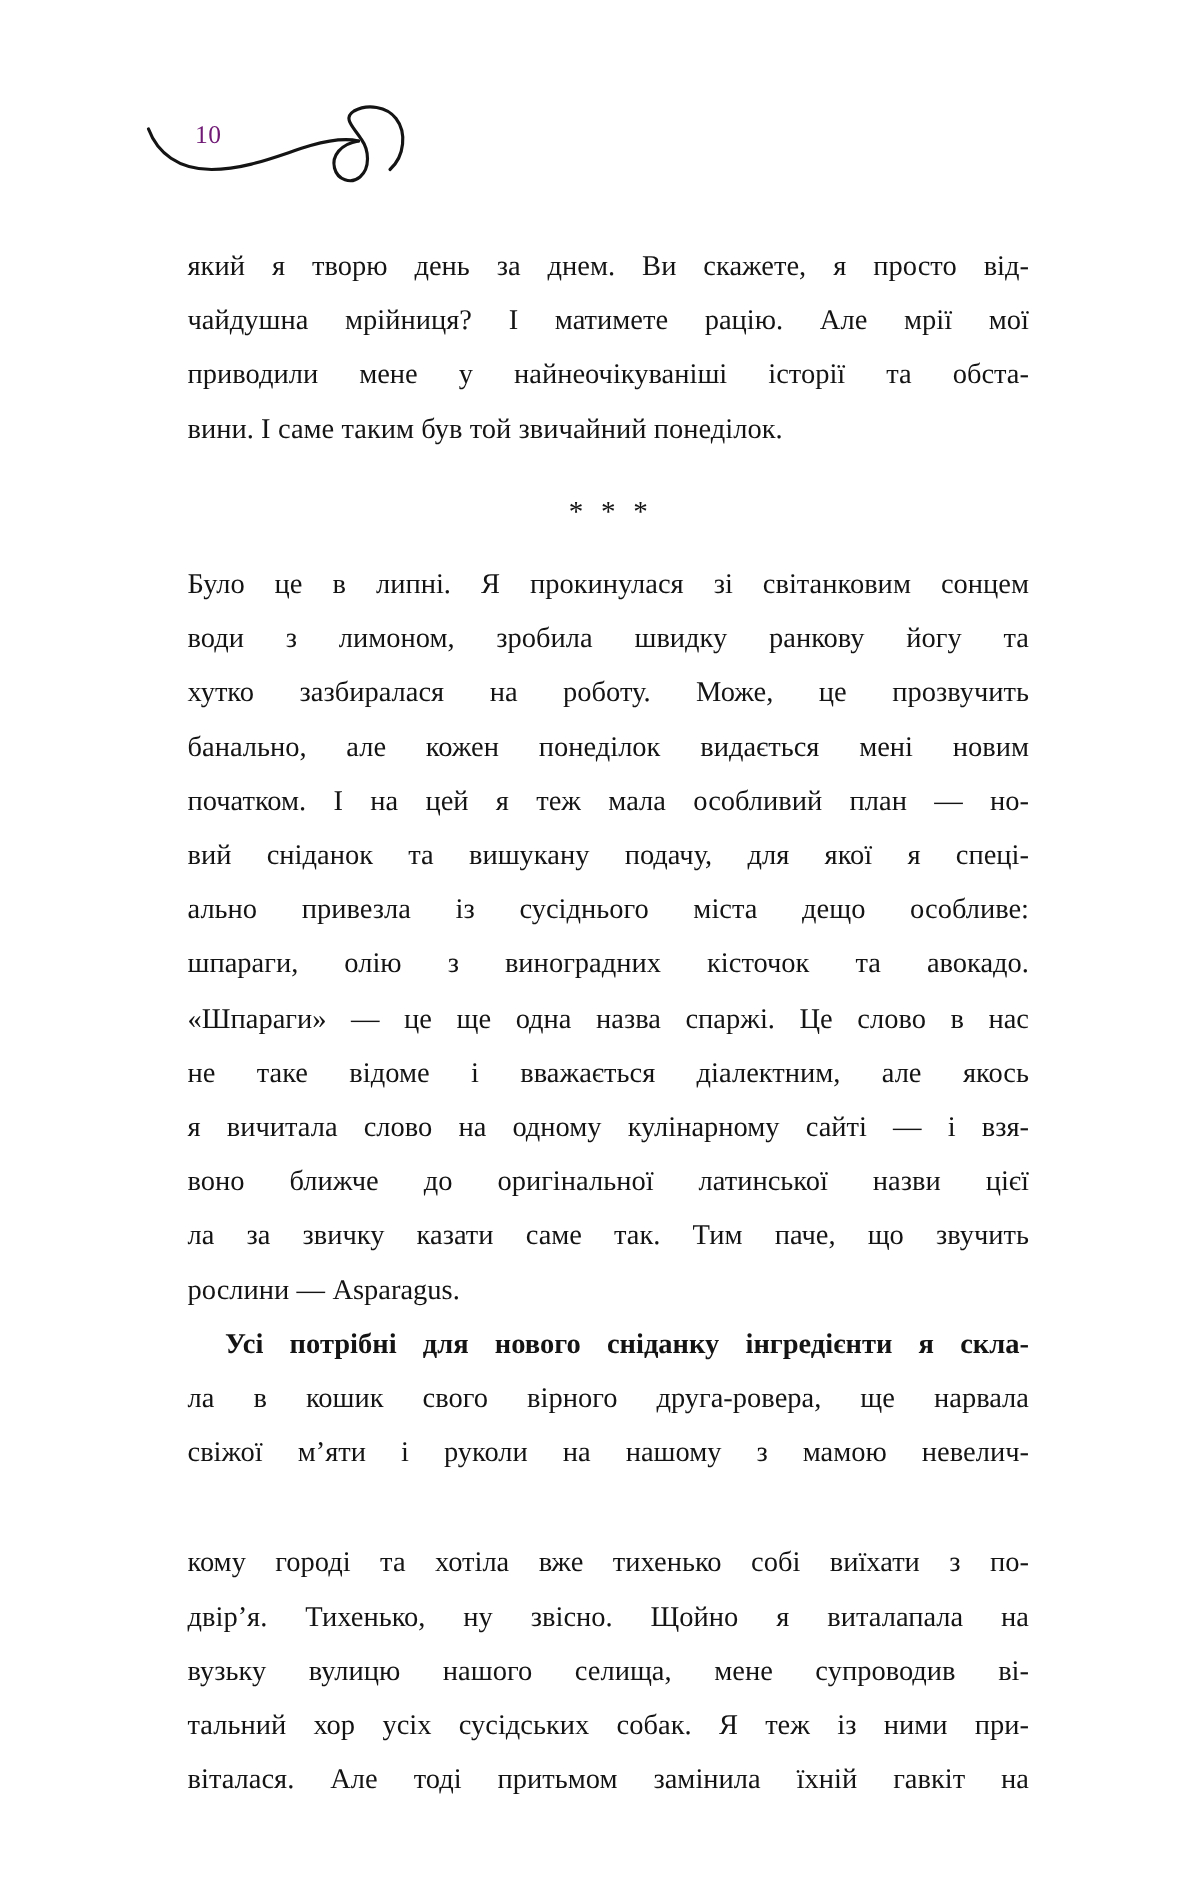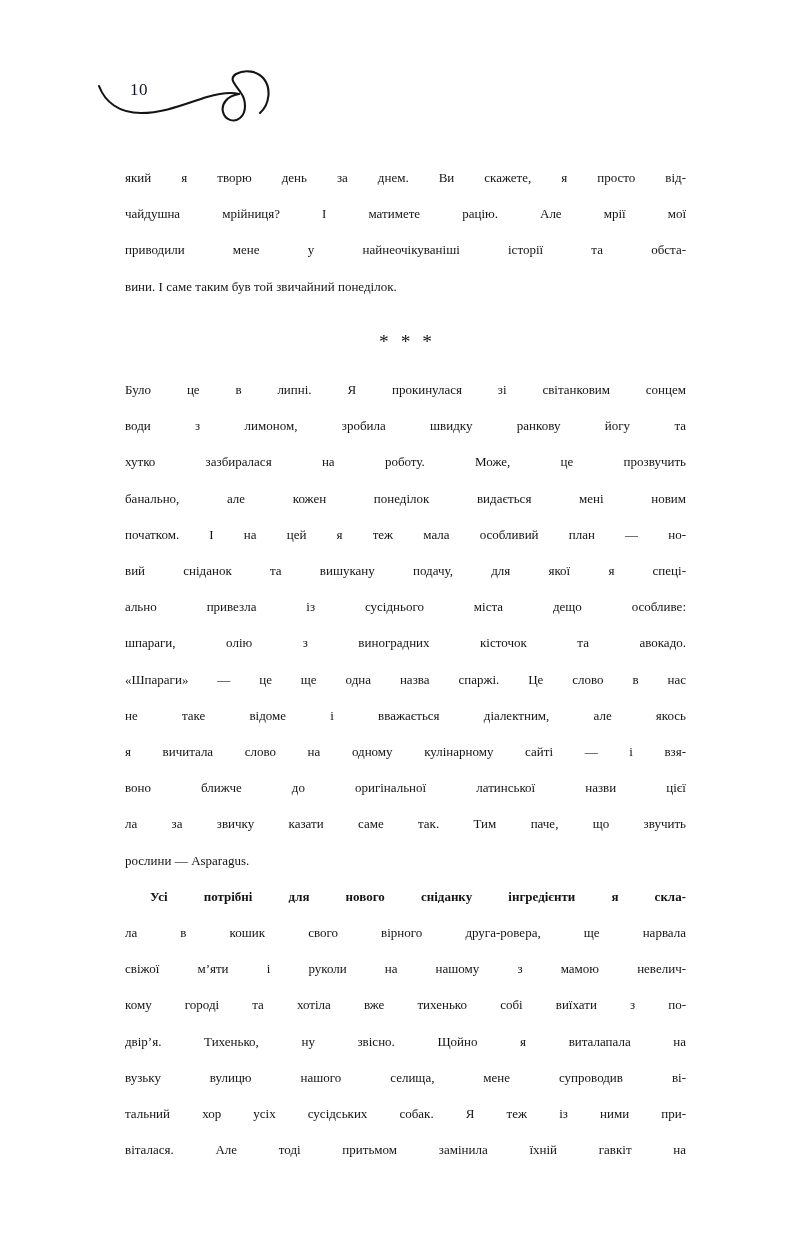--- a/index.html
+++ b/index.html
@@ -43,35 +43,35 @@
     width: 200px;
     height: 62px;
     overflow: visible;
   }
   .folio {
     position: absolute;
     left: 130px;
     top: 19px;
     font-size: 17px;
     letter-spacing: 0.4px;
-    color: #0f172a;
+    color: #701a75;
     line-height: 1;
   }
 
   
   .textblock {
     position: absolute;
     left: 125px;
     top: 160px;
     width: 561px;
   }
 
   p.para {
     margin: 0;
-    font-size: 13px;
+    font-size: 19px;
     line-height: 36.2px;
     text-align: justify;
     text-justify: inter-word;
     hyphens: manual;
     -webkit-hyphens: manual;
     text-indent: 0;
     word-spacing: 0.1px;
   }
 
   
@@ -147,21 +147,21 @@
       <span class="line" style="letter-spacing: normal; transform: none; font-stretch: normal; word-spacing: 2.79998px;">я вичитала слово на одному кулінарному сайті — і взя-</span>
       <span class="line" style="letter-spacing: normal; transform: none; font-stretch: normal; word-spacing: 2.79998px;">воно ближче до оригінальної латинської назви цієї</span>
       <span class="line" style="letter-spacing: normal; transform: none; font-stretch: normal; word-spacing: 2.79998px;">ла за звичку казати саме так. Тим паче, що звучить</span>
       <span class="line last">рослини — Asparagus.</span>
     </p>
 
     <p class="para">
       <span class="line indent" style="letter-spacing: normal; transform: none; font-stretch: normal; word-spacing: 0px;">Усі потрібні для нового сніданку інгредієнти я скла-</span>
       <span class="line" style="letter-spacing: normal; transform: none; font-stretch: normal; word-spacing: 2.79998px;">ла в кошик свого вірного друга-ровера, ще нарвала</span>
       <span class="line" style="letter-spacing: normal; transform: none; font-stretch: normal; word-spacing: 2.79998px;">свіжої м’яти і руколи на нашому з мамою невелич-</span>
-      <span class="line" style="letter-spacing: normal; transform: none; font-stretch: normal; word-spacing: 2.79998px;">кому городі та хотіла вже тихенько собі виїхати з по-</span>
+      <span class="line" style="letter-spacing: normal; transform: none; font-stretch: normal; word-spacing: 2.79998px; margin-top: 37px;">кому городі та хотіла вже тихенько собі виїхати з по-</span>
       <span class="line" style="letter-spacing: normal; transform: none; font-stretch: normal; word-spacing: 2.79998px;">двір’я. Тихенько, ну звісно. Щойно я виталапала на</span>
       <span class="line" style="letter-spacing: normal; transform: none; font-stretch: normal; word-spacing: 2.79998px;">вузьку вулицю нашого селища, мене супроводив ві-</span>
       <span class="line" style="letter-spacing: normal; transform: none; font-stretch: normal; word-spacing: 2.79998px;">тальний хор усіх сусідських собак. Я теж із ними при-</span>
       <span class="line" style="letter-spacing: normal; transform: none; font-stretch: normal; word-spacing: 2.79998px;">віталася. Але тоді притьмом замінила їхній гавкіт на</span>
     </p>
 
   </div>
 </div>
 
 </body></html>

